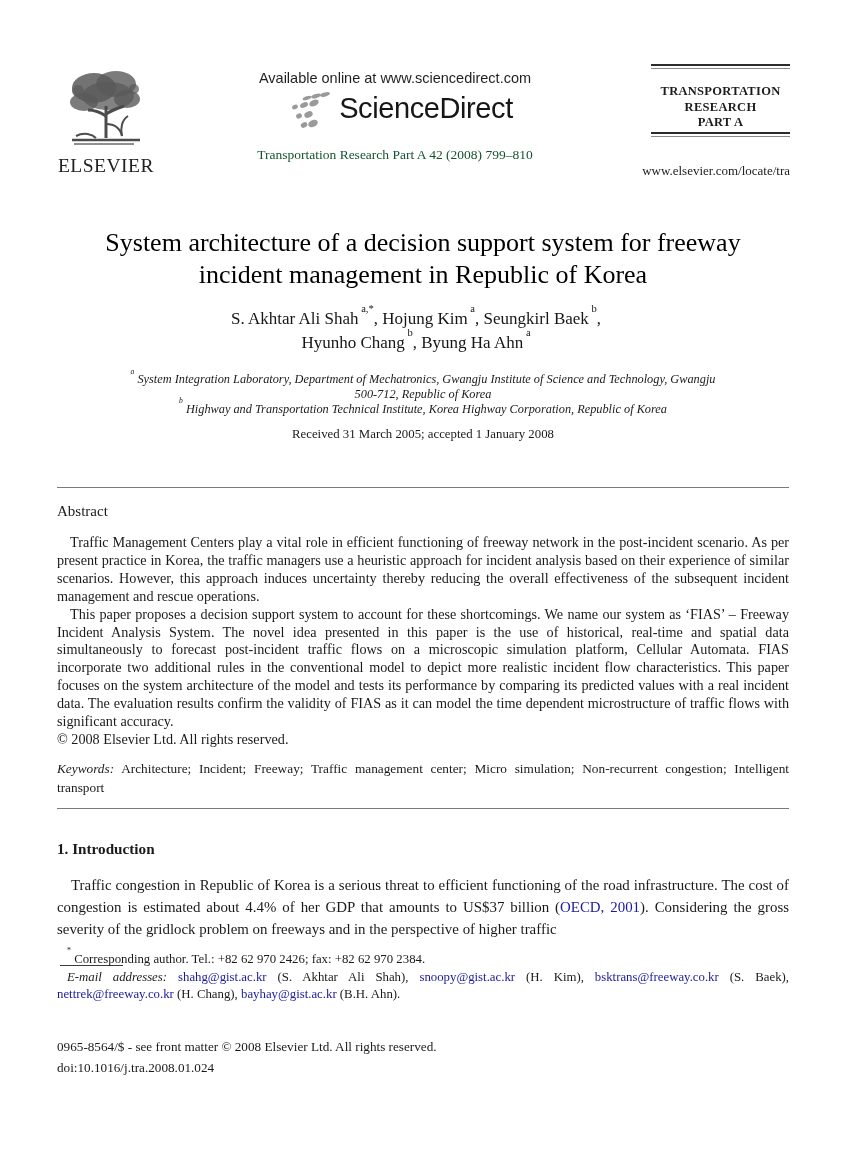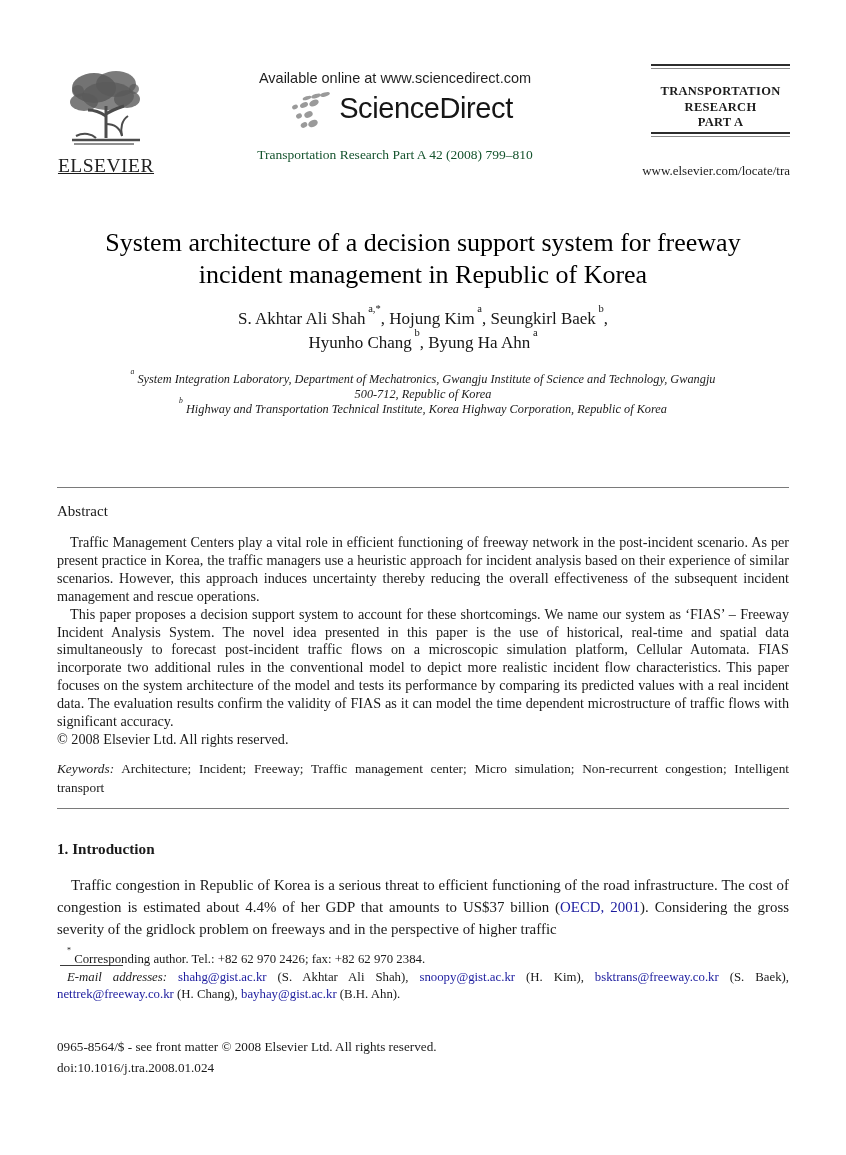--- a/index.html
+++ b/index.html
@@ -5,21 +5,21 @@
   * { margin:0; padding:0; box-sizing:border-box; }
   html,body { background:#e8e8e8; }
   .page {
     position:relative; width:846px; height:1155px; margin:0 auto;
     background:#ffffff; color:#1a1a1a;
     font-family:"Liberation Serif", serif; overflow:hidden;
   }
   sup { font-size:0.62em; line-height:0; position:relative; top:-0.55em; }
 
   
-  .elsevier-block { position:absolute; top:66px; left:55px; width:102px; text-align:center;text-decoration:underline; }
+  .elsevier-block { position:absolute; top:66px; left:55px; width:102px; text-align:center; }
   .elsevier-name { font-size:19.5px; letter-spacing:0.5px; margin-top:1px; color:#222; }
 
   .available-online { position:absolute; top:70px; left:160px; width:470px; text-align:center;
     font-family:"Liberation Sans", sans-serif; font-size:14.5px; color:#1f1f1f; }
   .sd-logo { position:absolute; top:92px; left:164px; width:470px; display:flex;
     justify-content:center; align-items:flex-start; gap:6px; }
   .sd-text { font-family:"Liberation Sans", sans-serif; font-size:29px; font-weight:500;
     letter-spacing:-0.4px; color:#161616; }
   .journal-citation { position:absolute; top:147px; left:160px; width:470px; text-align:center;
     font-size:13.5px; color:#14532d; }
@@ -27,21 +27,21 @@
   .journal-box { position:absolute; top:64px; left:651px; width:139px; }
   .rule-double { height:5px; border-top:2.5px solid #2c2c2c; border-bottom:1.2px solid #8a8a8a; }
   .jb-text { text-align:center; font-weight:bold; font-size:12.5px; line-height:15.5px;
     padding:15px 0 1px 0; letter-spacing:0.3px; color:#1c1c1c; }
   .locate-url { position:absolute; top:163px; left:552px; width:238px; text-align:right;
     font-size:13px; color:#1c1c1c; }
 
   
   .paper-title { position:absolute; top:227px; left:103px; width:640px; text-align:center;
     font-size:26px; line-height:31.5px; color:#000000; }
-  .authors-line { position:absolute; top:307px; left:57px; width:732px; text-align:center;
+  .authors-line { position:absolute; top:307px; left:50px; width:732px; text-align:center;
     font-size:17px; line-height:24px; color:#161616; }
   .affiliations { position:absolute; top:372px; left:123px; width:600px; text-align:center;
     font-size:12.3px; line-height:14.8px; }
   .affil-text { font-style:italic; }
   .affiliations sup { font-style:italic; }
   .received-line { position:absolute; top:427px; left:57px; width:732px; text-align:center;
     font-size:12.8px; }
 
   
   .rule-top-abstract { position:absolute; top:487px; left:57px; width:732px; border-top:1.6px solid #7a7a7a; }
@@ -142,20 +142,21 @@
 
   <h1 class="paper-title" style="font-weight:normal;">System architecture of a decision support system for freeway incident management in Republic of Korea</h1>
 
   <div class="authors-line"><span>S. Akhtar Ali Shah</span><sup> a,*</sup>, <span>Hojung Kim</span><sup> a</sup>, <span>Seungkirl Baek</span><sup> b</sup>,<br><span>Hyunho Chang</span><sup> b</sup>, <span>Byung Ha Ahn</span><sup> a</sup></div>
 
   <div class="affiliations">
       <div><sup>a</sup><span class="affil-text"> System Integration Laboratory, Department of Mechatronics, Gwangju Institute of Science and Technology, Gwangju 500-712, Republic of Korea</span></div>
       <div><sup>b</sup><span class="affil-text"> Highway and Transportation Technical Institute, Korea Highway Corporation, Republic of Korea</span></div>
     </div>
 
+  <div class="received-line">Received 31 March 2005; accepted 1 January 2008</div>
 
   <div class="rule-top-abstract"></div>
   <div class="abstract-heading">Abstract</div>
   <div class="abstract-body">
     <p class="indent">Traffic Management Centers play a vital role in efficient functioning of freeway network in the post-incident scenario. As per present practice in Korea, the traffic managers use a heuristic approach for incident analysis based on their experience of similar scenarios. However, this approach induces uncertainty thereby reducing the overall effectiveness of the subsequent incident management and rescue operations.</p>
     <p class="indent">This paper proposes a decision support system to account for these shortcomings. We name our system as ‘FIAS’ – Freeway Incident Analysis System. The novel idea presented in this paper is the use of historical, real-time and spatial data simultaneously to forecast post-incident traffic flows on a microscopic simulation platform, Cellular Automata. FIAS incorporate two additional rules in the conventional model to depict more realistic incident flow characteristics. This paper focuses on the system architecture of the model and tests its performance by comparing its predicted values with a real incident data. The evaluation results confirm the validity of FIAS as it can model the time dependent microstructure of traffic flows with significant accuracy.</p>
     <p>© 2008 Elsevier Ltd. All rights reserved.</p>
   </div>
 
   <div class="keywords-line">

